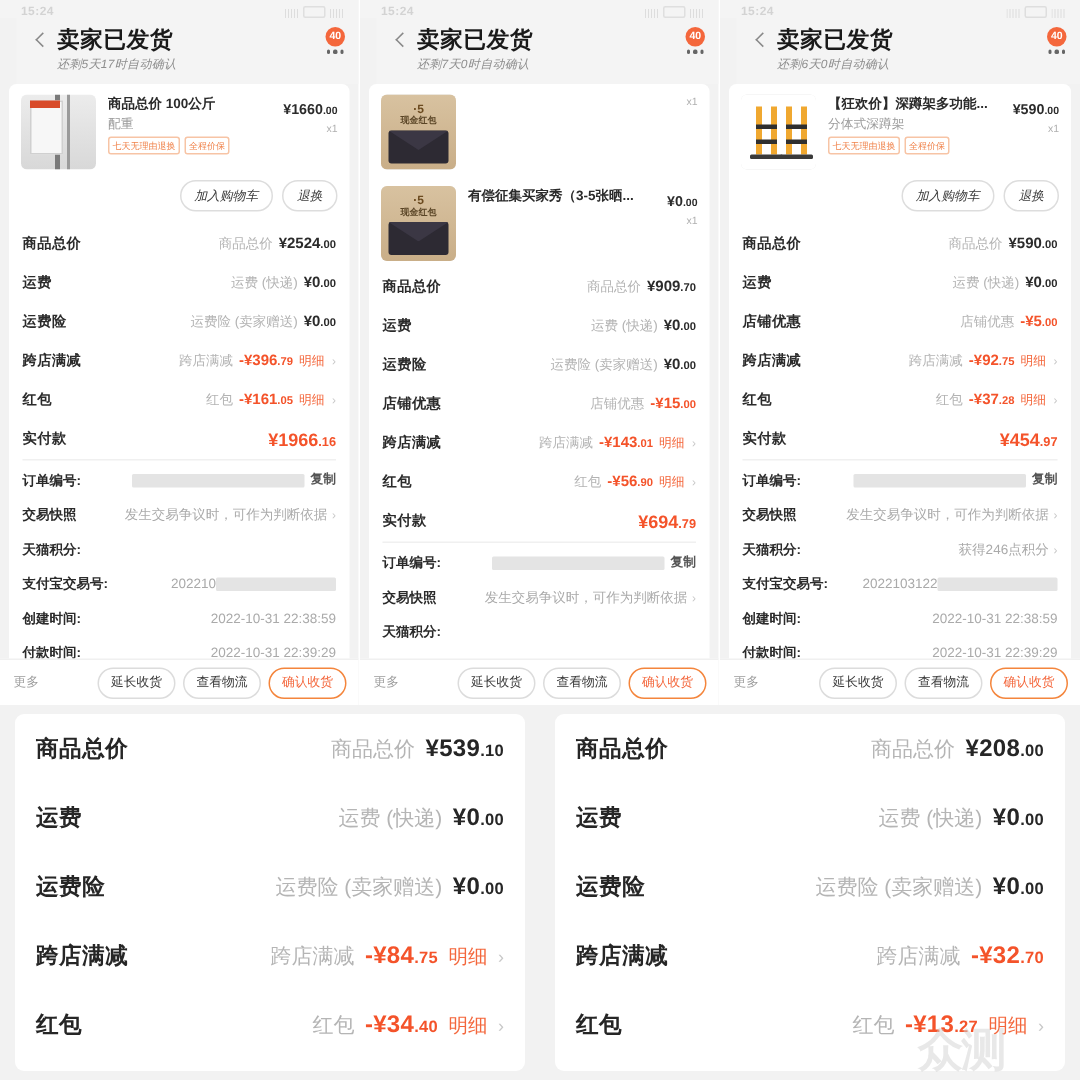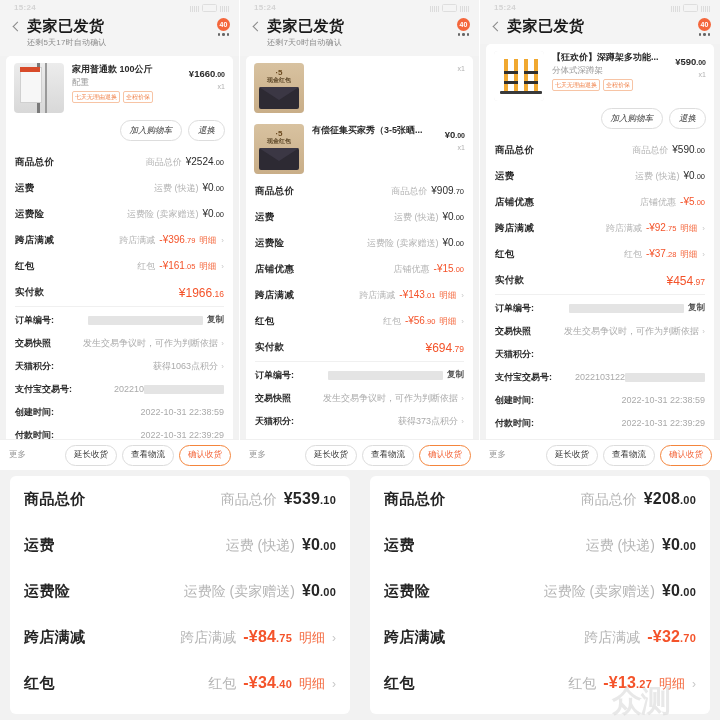--- a/index.html
+++ b/index.html
@@ -30,37 +30,37 @@
   }
   .sb-time{font-weight:bold;letter-spacing:0.3px;opacity:.55;}
   .sb-right{display:flex;align-items:flex-end;gap:3px;opacity:.5;}
   .sb-bars{display:inline-block;width:9px;height:6px;
     background:linear-gradient(to right,#c5c5c5 1px,transparent 1px) repeat-x;
     background-size:2px 100%;}
   .sb-batt{display:inline-block;width:13px;height:6px;border:1px solid #c9c9c9;border-radius:1.5px;}
 
   
   .navbar{
-    background:#f4f4f4;padding:5px 10px 8px 10px;position:relative;
+    background:#f4f4f4;padding:5px 10px 8px 10px;position:relative;margin-left:11px;
   }
   .nav-main{display:flex;align-items:center;}
   .back-icon{
     width:12px;height:12px;margin-right:5px;flex:0 0 auto;
     position:relative;
   }
   .back-icon:before{
     content:"";position:absolute;left:4px;top:2.5px;
     width:6px;height:6px;border-left:1.4px solid #888;border-bottom:1.4px solid #888;
     transform:rotate(45deg);
   }
   .nav-title{
     font-size:15px;font-weight:bold;color:#1a1a1a;letter-spacing:0.5px;
   }
   .nav-sub{
-    font-size:8px;color:#8d8d8d;margin-left:17px;margin-top:1px;letter-spacing:0.2px;
+    font-size:8px;color:#8d8d8d;margin-left:17px;margin-top:1px;letter-spacing:0.2px;font-style:italic;
   }
   .nav-right{position:absolute;right:9px;top:6px;display:flex;flex-direction:column;align-items:center;}
   .badge-count{
     width:13px;height:13px;border-radius:50%;background:#f4673c;color:#fff;
     font-size:7px;line-height:13px;text-align:center;font-weight:bold;
   }
   .dots{display:flex;gap:2px;margin-top:2px;}
   .dots span{width:2.5px;height:2.5px;border-radius:50%;background:#666;}
 
   
@@ -99,21 +99,21 @@
 
   
   .fees{padding:0 9px;}
   .fee-row{
     display:flex;align-items:center;justify-content:space-between;
     padding:6.5px 0;font-size:9.5px;
   }
   .fee-label{color:#2b2b2b;font-weight:bold;letter-spacing:.3px;}
   .fee-right{display:flex;align-items:baseline;gap:4px;}
   .fee-sub{color:#b3b3b3;font-size:9px;}
-  .fee-val{color:#2b2b2b;font-weight:normal;font-size:10px;}
+  .fee-val{color:#2b2b2b;font-weight:bold;font-size:10px;}
   .fee-val .cents{font-size:7.5px;}
   .fee-val.neg{color:#f4532a;}
   .fee-val.big{color:#f4532a;font-size:12px;}
   .fee-val.big .cents{font-size:8.5px;}
   .detail-link{color:#f4673c;font-size:8.5px;}
   .chev{color:#c8c8c8;font-size:8px;margin-left:1px;}
 
   .hr{height:1px;background:#f0f0f0;margin:0 9px;}
 
   
@@ -247,21 +247,21 @@
               <span></span>
             </div>
           </div>
         </div>
         <div class="card">
           <div class="prod">
             <div class="prod-img">
               <div class="art-machine"></div>
             </div>
             <div class="prod-info">
-              <div class="prod-title">家用普通款 100公斤</div>
+              <div class="prod-title">商品总价 100公斤</div>
               <div class="prod-sku">配重</div>
               <div class="prod-tags">
                 <span class="tag">七天无理由退换</span>
                 <span class="tag">全程价保</span>
               </div>
             </div>
             <div class="prod-right"><span class="prod-price">¥1660<span class="cents">.00</span></span><div class="prod-qty">x1</div></div>
           </div>
           <div class="prod-actions">
             <div class="pill">加入购物车</div>
@@ -320,21 +320,20 @@
               <div class="info-label">订单编号:</div>
               <div class="info-value"><span class="mask" style="width: 115px;"></span></div>
               <div class="copy">复制</div>
             </div>
             <div class="info-row">
               <div class="info-label">交易快照</div>
               <div class="info-value">发生交易争议时，可作为判断依据<span class="chev"> ›</span></div>
             </div>
             <div class="info-row">
               <div class="info-label">天猫积分:</div>
-              <div class="info-value">获得1063点积分<span class="chev"> ›</span></div>
             </div>
             <div class="info-row">
               <div class="info-label">支付宝交易号:</div>
               <div class="info-value">202210<span class="mask" style="width: 80px;"></span></div>
             </div>
             <div class="info-row">
               <div class="info-label">创建时间:</div>
               <div class="info-value">2022-10-31 22:38:59</div>
             </div>
             <div class="info-row">
@@ -457,21 +456,20 @@
               <div class="info-label">订单编号:</div>
               <div class="info-value"><span class="mask" style="width: 115px;"></span></div>
               <div class="copy">复制</div>
             </div>
             <div class="info-row">
               <div class="info-label">交易快照</div>
               <div class="info-value">发生交易争议时，可作为判断依据<span class="chev"> ›</span></div>
             </div>
             <div class="info-row">
               <div class="info-label">天猫积分:</div>
-              <div class="info-value">获得373点积分<span class="chev"> ›</span></div>
             </div>
             <div class="info-row">
               <div class="info-label">支付宝交易号:</div>
               <div class="info-value">2022103122<span class="mask" style="width: 80px;"></span></div>
             </div>
             <div class="info-row">
               <div class="info-label">创建时间:</div>
               <div class="info-value">2022-10-31 22:38:59</div>
             </div>
           </div>
@@ -490,20 +488,21 @@
             <span class="sb-bars"></span>
             <span class="sb-batt"></span>
             <span class="sb-bars"></span>
           </div>
         </div>
         <div class="navbar">
           <div class="nav-main">
             <div class="back-icon"></div>
             <div class="nav-title">卖家已发货</div>
           </div>
+          <div class="nav-sub">还剩6天0时自动确认</div>
           <div class="nav-right">
             <div class="badge-count">40</div>
             <div class="dots">
               <span></span>
               <span></span>
               <span></span>
             </div>
           </div>
         </div>
         <div class="card">
@@ -589,20 +588,21 @@
               <div class="info-label">订单编号:</div>
               <div class="info-value"><span class="mask" style="width: 115px;"></span></div>
               <div class="copy">复制</div>
             </div>
             <div class="info-row">
               <div class="info-label">交易快照</div>
               <div class="info-value">发生交易争议时，可作为判断依据<span class="chev"> ›</span></div>
             </div>
             <div class="info-row">
               <div class="info-label">天猫积分:</div>
+              <div class="info-value">获得246点积分<span class="chev"> ›</span></div>
             </div>
             <div class="info-row">
               <div class="info-label">支付宝交易号:</div>
               <div class="info-value">2022103122<span class="mask" style="width: 80px;"></span></div>
             </div>
             <div class="info-row">
               <div class="info-label">创建时间:</div>
               <div class="info-value">2022-10-31 22:38:59</div>
             </div>
             <div class="info-row">

